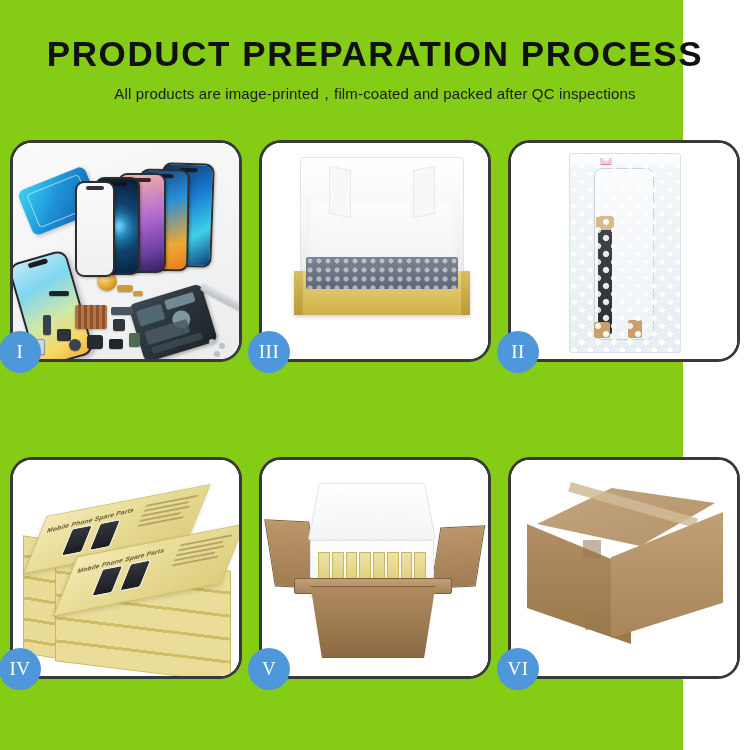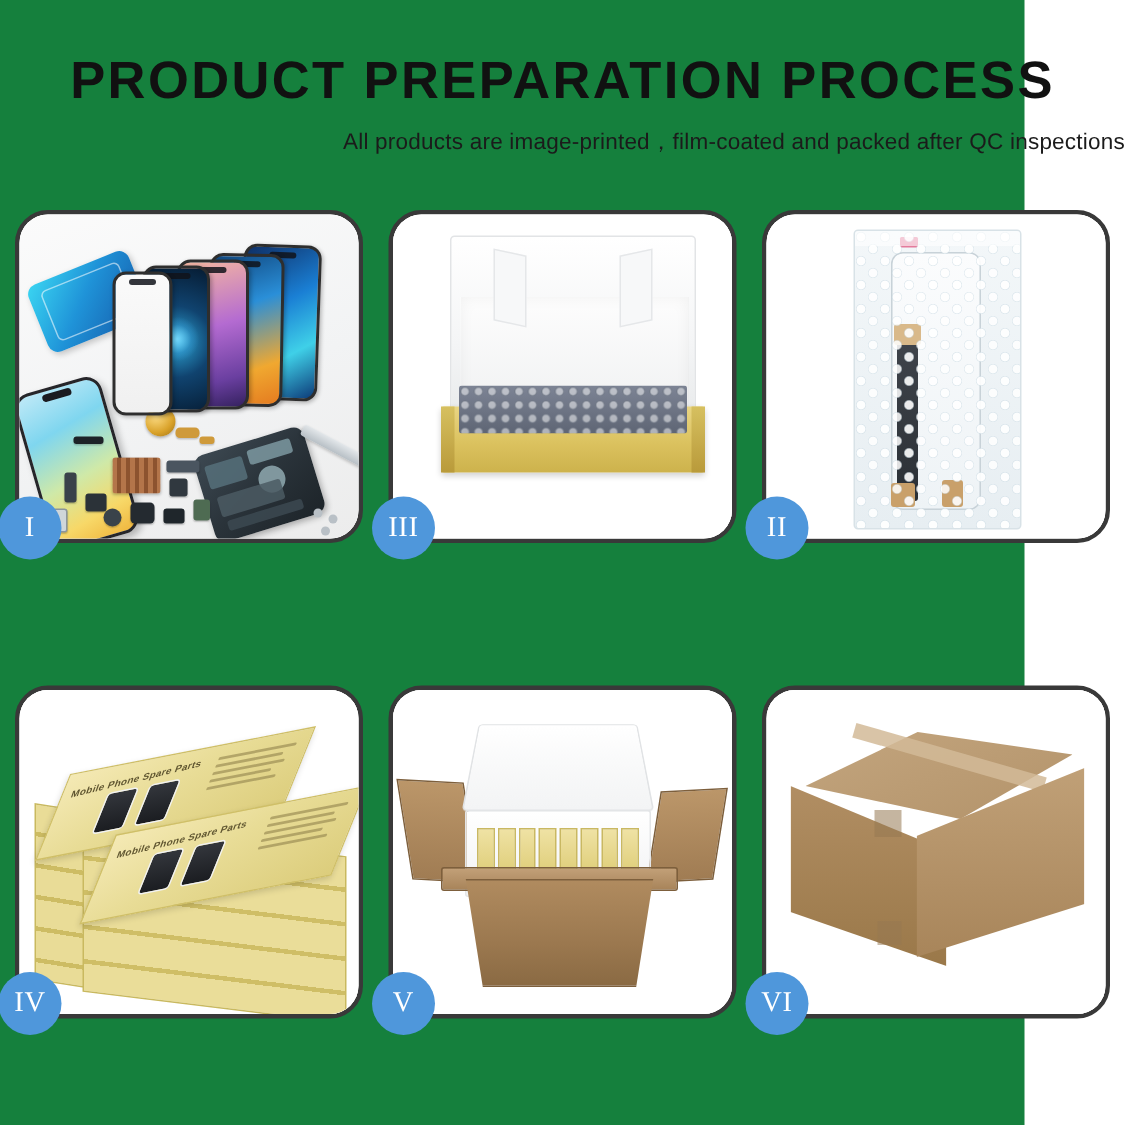--- a/index.html
+++ b/index.html
@@ -2,42 +2,41 @@
 <html><head>
 <meta charset="utf-8">
 <style>
   * { box-sizing: border-box; margin: 0; padding: 0; }
   html, body {
     width: 750px; height: 750px;
     background: #ffffff;
     font-family: "Liberation Sans", sans-serif;
     overflow: hidden;
   }
-  .page { position: relative; width: 683px; height: 750px; background: #15803d; }
+  .page { position: relative; width: 683px; height: 750px; background: #84cc16; }
 
   
   .header { position: absolute; top: 0; left: 0; width: 750px; text-align: center; }
   .title {
     margin-top: 36px;
     font-size: 35px;
     font-weight: 700;
     letter-spacing: 1.6px;
     color: #111111;
     line-height: 1.05;
     font-family: "Liberation Sans", sans-serif;
     white-space: nowrap;
   }
   .subtitle {
     margin-top: 12px;
     font-size: 15px;
     font-weight: 400;
     color: #1b1b1b;
     letter-spacing: 0.15px;
     white-space: nowrap;
-    text-align: right;
   }
 
   
   .grid {
     position: absolute;
     top: 140px; left: 10px;
     width: 730px; height: 545px;
     display: grid;
     grid-template-columns: 232px 232px 232px;
     grid-template-rows: 222px 222px;

